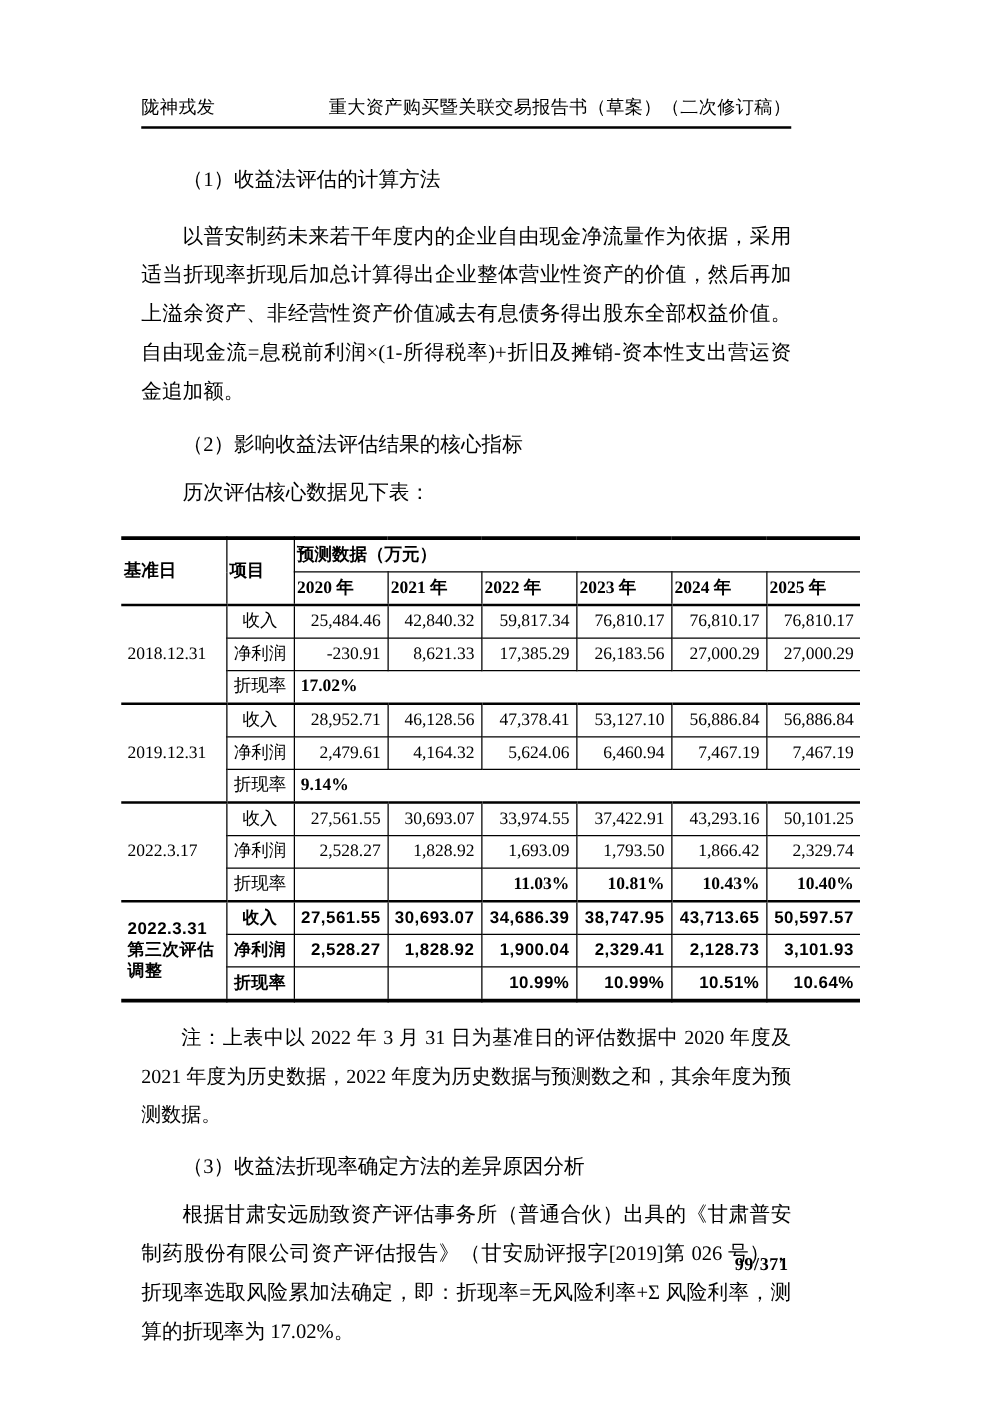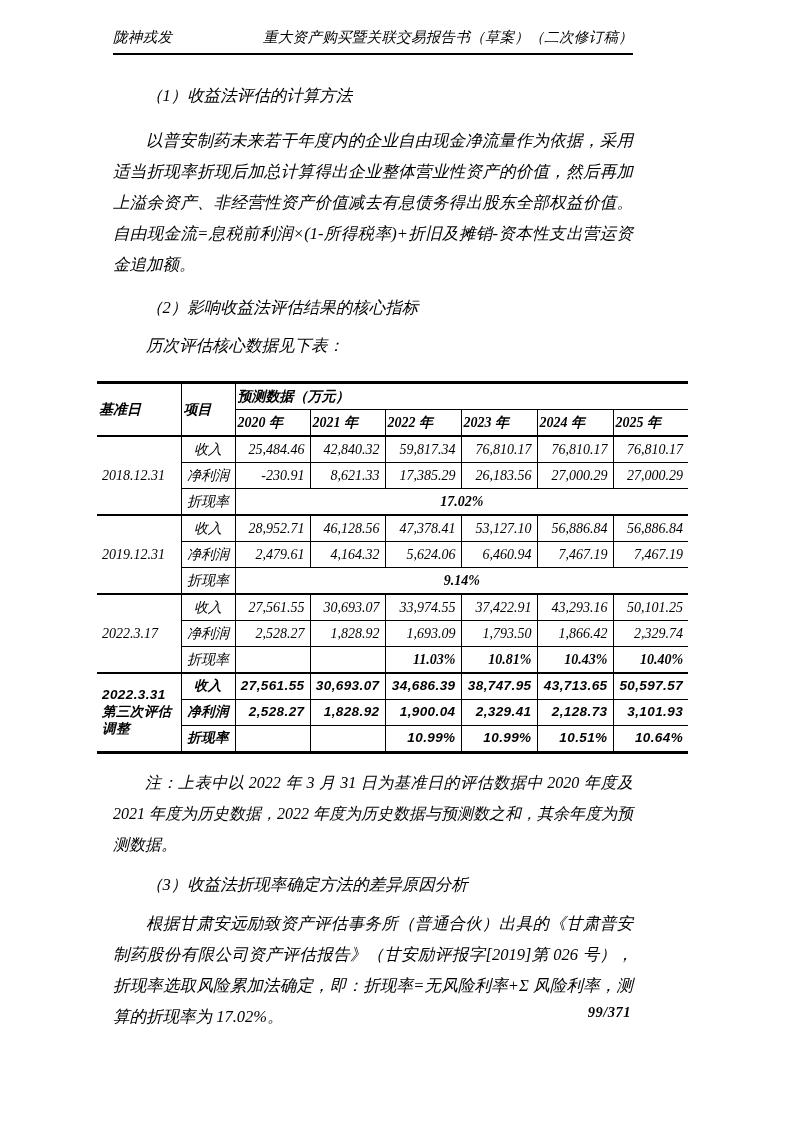--- a/index.html
+++ b/index.html
@@ -2,21 +2,21 @@
 <html><head>
 <meta charset="utf-8">
 <style>
   html, body { margin: 0; padding: 0; background: #ffffff; }
   body {
     width: 793px; height: 1122px;
     font-family: "Liberation Serif", "DejaVu Serif", serif;
     color: #000000; position: relative; overflow: hidden;
     -webkit-font-smoothing: antialiased;
   }
-  .page { box-sizing: border-box; width: 745px; height: 1122px; padding: 28px 112px 0 113px; position: relative; font-style: italic; }
+  .page { box-sizing: border-box; width: 745px; height: 1122px; padding: 76px 112px 0 113px; position: relative; }
 
   .doc-header {
     display: flex; justify-content: space-between; align-items: flex-end;
     font-size: 14.5px; padding-bottom: 6px; border-bottom: 2px solid #000;
     letter-spacing: 0.3px;
   }
 
   p { margin: 0; font-size: 16.5px; line-height: 31px; text-align: justify; text-indent: 2em; }
   .heading-1 { margin-top: 25px; }
   .para-1   { margin-top: 14px; }
@@ -38,21 +38,21 @@
     border: 1px solid #000; height: 23px; padding: 1px 5px;
     line-height: 1.25; overflow: hidden;
   }
   table.eval thead th { font-weight: bold; text-align: left; padding: 1px 2px; }
   table.eval thead { border-bottom: 2px solid #000; }
   tbody tr.group-start > td { border-top: 2px solid #000; }
   td.date-cell { text-align: left; padding: 1px 4px; }
   td.item-cell { text-align: center; padding: 1px 2px; }
   td.num-cell  { text-align: right; padding-right: 6px; }
   td.rate-cell { font-weight: bold; }
-  td.rate-span-cell { text-align: center; font-weight: bold; }
+  td.rate-span-cell { font-weight: bold; }
   tr.emph > td {
     font-weight: bold;
     font-family: "Liberation Sans", "DejaVu Sans", sans-serif;
     font-size: 13.5px; letter-spacing: 0.4px;
   }
   .page-footer {
     position: absolute; top: 1004px; right: 114px;
     font-size: 14.5px; font-weight: bold; letter-spacing: 0.5px;
   }
 </style>

